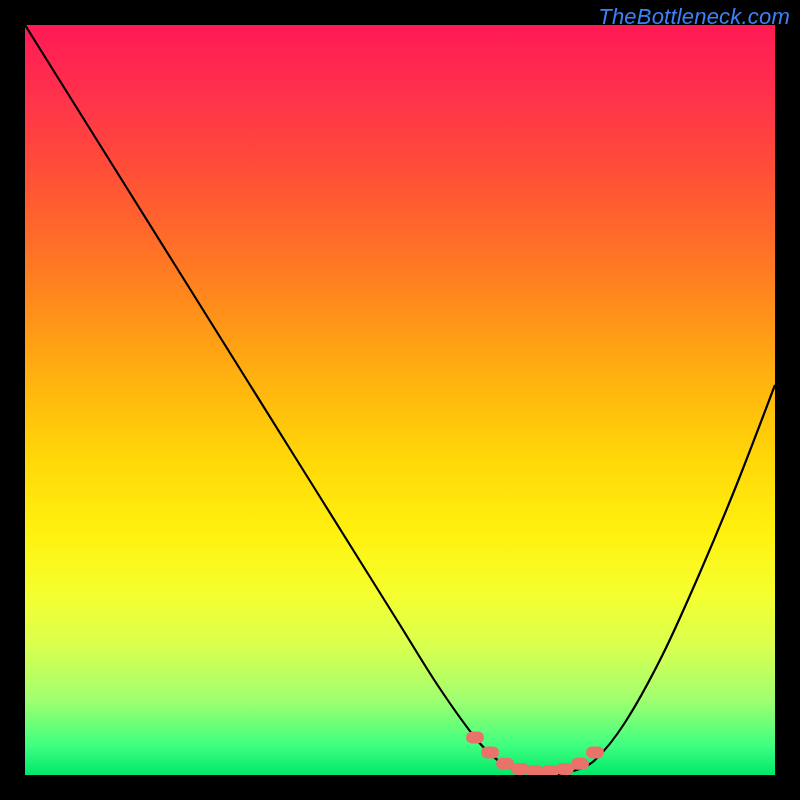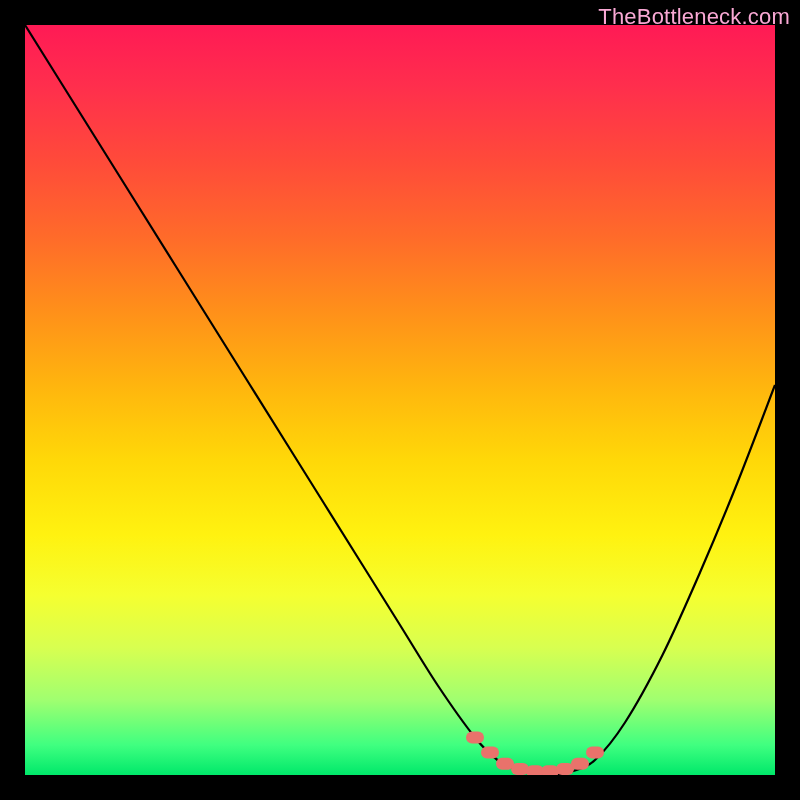--- a/index.html
+++ b/index.html
@@ -8,25 +8,26 @@
     height: 800px;
     background: #000;
     position: relative;
     overflow: hidden;
     font-family: Arial, sans-serif;
   }
   .watermark {
     position: absolute;
     top: 4px;
     right: 10px;
-    color: #f9a8d4;
+    color: #3b82f6;
     font-size: 22px;
     font-weight: 500;
     z-index: 10;
     letter-spacing: 0.2px;
+    font-style: italic;
   }
   .plot-area {
     position: absolute;
     left: 25px;
     top: 25px;
     width: 750px;
     height: 750px;
     overflow: hidden;
   }
   .gradient-bg {

